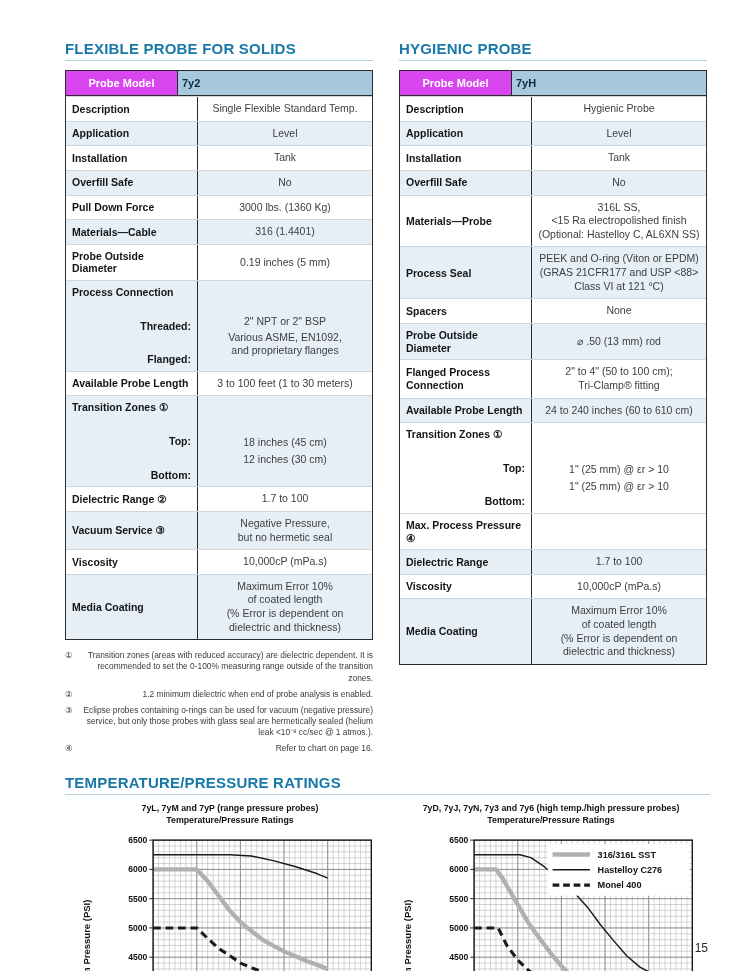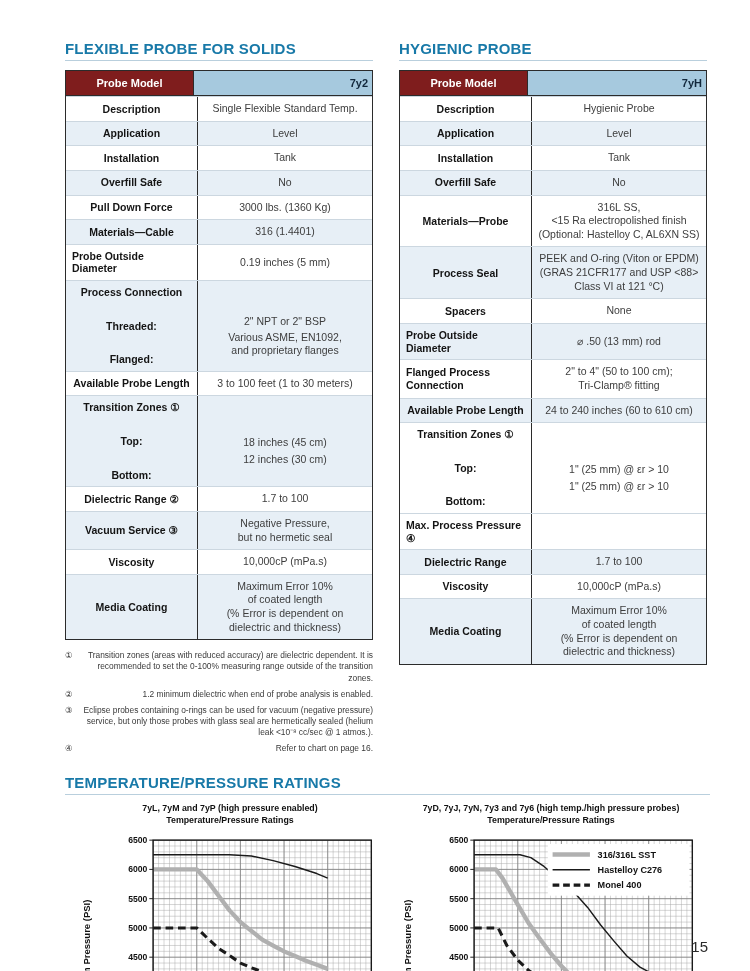--- a/index.html
+++ b/index.html
@@ -11,35 +11,34 @@
   }
   .top-columns { display:flex; gap:26px; }
   .col { width:308px; flex:0 0 308px; }
   .section-head { border-bottom:1.5px solid #b9cfdd; padding-bottom:3px; margin-bottom:9px; }
   .section-title { margin:0; color:#1879a8; font-size:15px; font-weight:bold; letter-spacing:0.2px; }
   .ratings-head { margin-top:15px; margin-bottom:7px; }
 
   .ptable { border:1.6px solid #2b2b2b; font-size:10.5px; background:#fff; }
   .thead { display:flex; border-bottom:1.7px solid #2b2b2b; }
   .thead .hcell-l {
-    width:128px; background:#7f1d1d; color:#ffffff; font-weight:bold;
+    width:112px; background:#d946ef; color:#ffffff; font-weight:bold;
     text-align:center; padding:6px 4px; border-right:1.6px solid #2b2b2b; font-size:11px;
   }
   .thead .hcell-v {
     flex:1; background:#a6c9de; color:#12283c; font-weight:bold;
-    text-align:right; padding:6px 4px; font-size:11px;
+    text-align:left; padding:6px 4px; font-size:11px;
   }
   .trow { display:flex; }
   .trow:not(:first-child){ border-top:1px solid #ccd7e0; }
   .trow.tint { background:#e7eff6; }
   .lcell {
     width:132px; padding:5px 6px; font-weight:bold; color:#141414;
     border-right:1.6px solid #2b2b2b; display:flex; flex-direction:column; justify-content:center;
     line-height:1.25;
-    align-items:center;
   }
   .vcell {
     flex:1; padding:5px 6px; color:#3d3d3d; text-align:center;
     display:flex; flex-direction:column; justify-content:center;
     white-space:pre-line; line-height:1.3;
   }
   .sublab { text-align:right; margin-top:21px; line-height:1.2; }
   .mainlab { line-height:1.2; }
   .vspacer { height:15px; }
   .subval { margin-top:4px; line-height:1.2; white-space:pre-line; }
@@ -52,21 +51,21 @@
   .charts { display:flex; justify-content:space-between; padding:0 10px 0 16px; margin-top:5px; }
   .chart { width:298px; }
   .chart-title { text-align:center; font-weight:bold; font-size:8.8px; line-height:1.4; white-space:nowrap; color:#111; }
   .chart-body { display:flex; align-items:stretch; margin-top:2px; }
   .ylab {
     writing-mode:vertical-rl; transform:rotate(180deg);
     font-weight:bold; font-size:9.5px; text-align:center; width:15px;
     padding-left:30px; color:#111;
   }
   .chart svg { display:block; font-family:"Liberation Sans", sans-serif; }
-  .pageno { position:absolute; right:42px; bottom:16px; font-size:15px; color:#2b2b2b; }
+  .pageno { position:absolute; right:42px; bottom:16px; font-size:12px; color:#2b2b2b; }
 </style>
 </head>
 <body>
 
 <div class="page">
 
   <div class="top-columns">
     <section class="col">
       <div class="section-head">
         <h2 class="section-title">FLEXIBLE PROBE FOR SOLIDS</h2>
@@ -302,21 +301,21 @@
     </section>
   </div>
 
   <div class="section-head ratings-head">
     <h2 class="section-title">TEMPERATURE/PRESSURE RATINGS</h2>
   </div>
 
   <div class="charts">
     <div class="chart">
         <div class="chart-title">
-          <div>7yL, 7yM and 7yP (high pressure enabled)</div>
+          <div>7yL, 7yM and 7yP (range pressure probes)</div>
           <div>Temperature/Pressure Ratings</div>
         </div>
         <div class="chart-body">
           <div class="ylab">Maximum Pressure (PSI)</div>
           <svg width="280" height="252" viewBox="0 0 280 252">
             <g>
               <line x1="44" y1="220" x2="44" y2="6" stroke="#a9a9a9" stroke-width="0.5"></line>
               <line x1="49.7" y1="220" x2="49.7" y2="6" stroke="#a9a9a9" stroke-width="0.5"></line>
               <line x1="55.4" y1="220" x2="55.4" y2="6" stroke="#a9a9a9" stroke-width="0.5"></line>
               <line x1="61.099999999999994" y1="220" x2="61.099999999999994" y2="6" stroke="#a9a9a9" stroke-width="0.5"></line>

